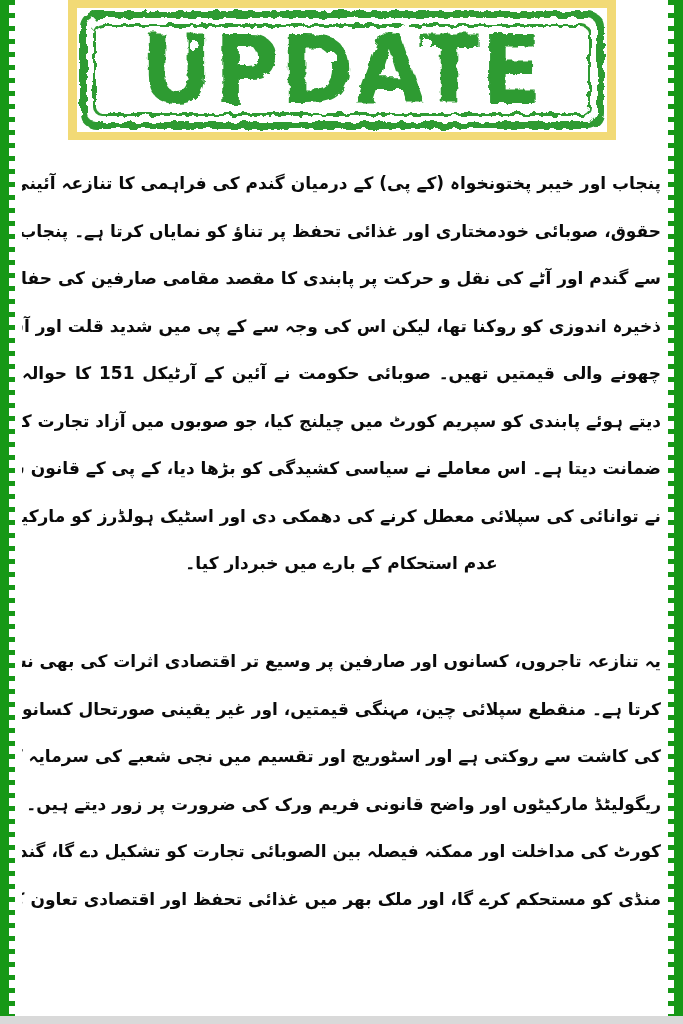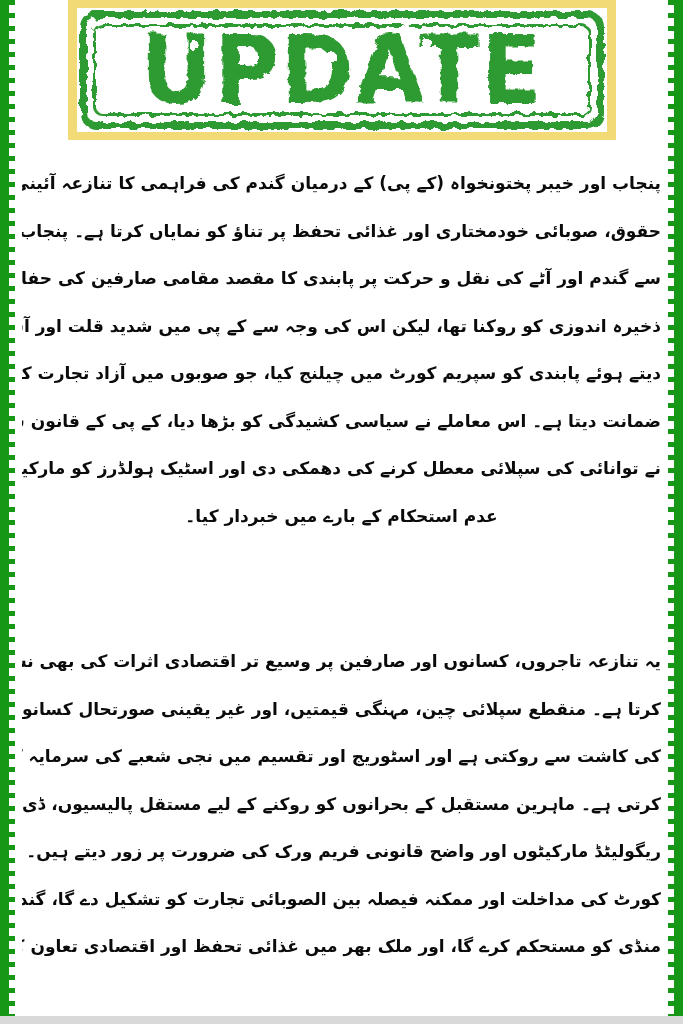--- a/index.html
+++ b/index.html
@@ -135,30 +135,30 @@
     </div>
   </div>
 
   <div class="article">
 
     <div class="para para-1">
       <div class="tline">پنجاب اور خیبر پختونخواہ (کے پی) کے درمیان گندم کی فراہمی کا تنازعہ آئینی تجارتی</div>
       <div class="tline">حقوق، صوبائی خودمختاری اور غذائی تحفظ پر تناؤ کو نمایاں کرتا ہے۔ پنجاب کی جانب</div>
       <div class="tline">سے گندم اور آٹے کی نقل و حرکت پر پابندی کا مقصد مقامی صارفین کی حفاظت اور</div>
       <div class="tline">ذخیرہ اندوزی کو روکنا تھا، لیکن اس کی وجہ سے کے پی میں شدید قلت اور آسمان</div>
+      <div class="tline">چھونے والی قیمتیں تھیں۔ صوبائی حکومت نے آئین کے آرٹیکل 151 کا حوالہ</div>
       <div class="tline">دیتے ہوئے پابندی کو سپریم کورٹ میں چیلنج کیا، جو صوبوں میں آزاد تجارت کی</div>
       <div class="tline">ضمانت دیتا ہے۔ اس معاملے نے سیاسی کشیدگی کو بڑھا دیا، کے پی کے قانون سازوں</div>
       <div class="tline">نے توانائی کی سپلائی معطل کرنے کی دھمکی دی اور اسٹیک ہولڈرز کو مارکیٹ میں</div>
       <div class="tline center">عدم استحکام کے بارے میں خبردار کیا۔</div>
     </div>
 
     <div class="para para-2">
       <div class="tline">یہ تنازعہ تاجروں، کسانوں اور صارفین پر وسیع تر اقتصادی اثرات کی بھی نشاندہی</div>
       <div class="tline">کرتا ہے۔ منقطع سپلائی چین، مہنگی قیمتیں، اور غیر یقینی صورتحال کسانوں کو گندم</div>
       <div class="tline">کی کاشت سے روکتی ہے اور اسٹوریج اور تقسیم میں نجی شعبے کی سرمایہ کاری کو کم</div>
-      <div class="tline">کرتی ہے۔ ماہرین مستقبل کے بحرانوں کو روکنے کے لیے مستقل پالیسیوں، ڈی</div>
       <div class="tline">ریگولیٹڈ مارکیٹوں اور واضح قانونی فریم ورک کی ضرورت پر زور دیتے ہیں۔ سپریم</div>
       <div class="tline">کورٹ کی مداخلت اور ممکنہ فیصلہ بین الصوبائی تجارت کو تشکیل دے گا، گندم کی</div>
       <div class="tline">منڈی کو مستحکم کرے گا، اور ملک بھر میں غذائی تحفظ اور اقتصادی تعاون کو متاثر</div>
     </div>
 
   </div>
 </div>
 
 </body></html>

